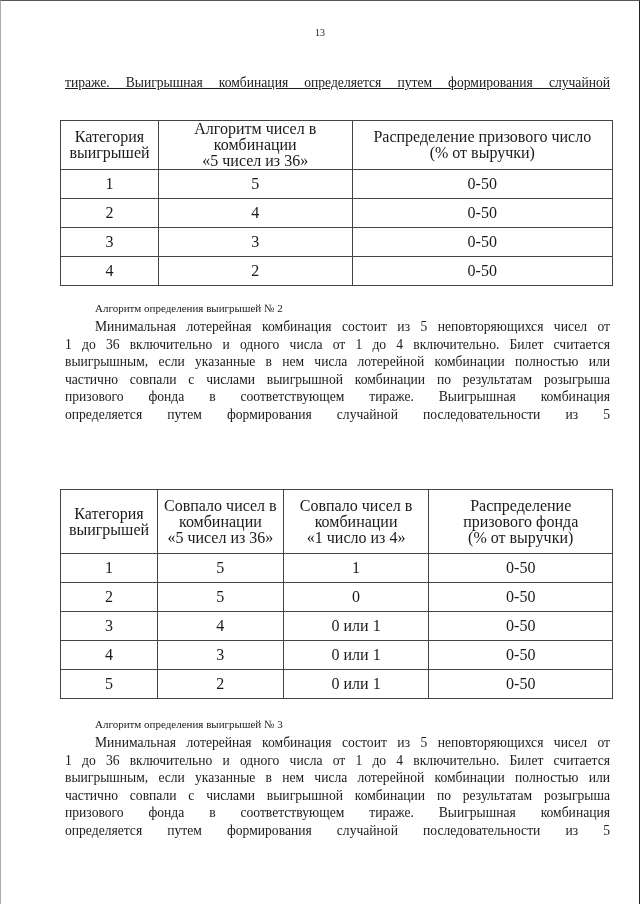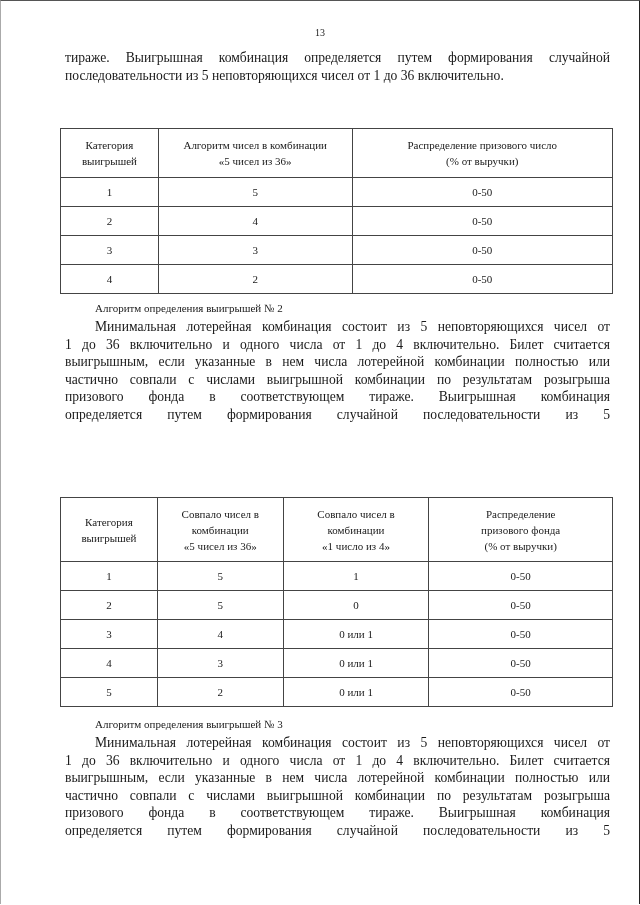--- a/index.html
+++ b/index.html
@@ -22,38 +22,37 @@
     font-size: 13.6px; line-height: 17.6px;
     text-align: justify;
   }
   .para .line { display: block; text-align: justify; text-align-last: justify; white-space: nowrap; }
   .para .line.last { text-align-last: left; }
   .indent { padding-left: 30px; }
   .heading { position: absolute; left: 95px; font-size: 11px; line-height: 17.6px; }
 
   table.tbl {
     position: absolute; border-collapse: collapse;
-    font-size: 11px; line-height: 16px; margin-top: 8px;
+    font-size: 16px; line-height: 16px;
   }
   table.tbl td, table.tbl th {
     border: 1px solid #444; text-align: center; vertical-align: middle;
     font-weight: normal; padding: 0 4px;
   }
   table.tbl th span { display: block; }
 </style>
 </head>
 <body>
 
 <div class="page-frame"></div>
 
 <div class="page-number">13</div>
 
-<div class="para" style="top:49px;">
+<div class="para" style="top:74px;text-decoration:underline;">
   <span class="line">тираже. Выигрышная комбинация определяется путем формирования случайной</span>
-  <span class="line last">последовательности из 5 неповторяющихся чисел от 1 до 36 включительно.</span>
 </div>
 
 <table class="tbl" style="left:60px; top:120px; width:553px;">
   <colgroup>
       <col style="width:98px">
       <col style="width:194px">
       <col style="width:261px">
     </colgroup>
   <tbody>
       <tr style="height:49px;">

